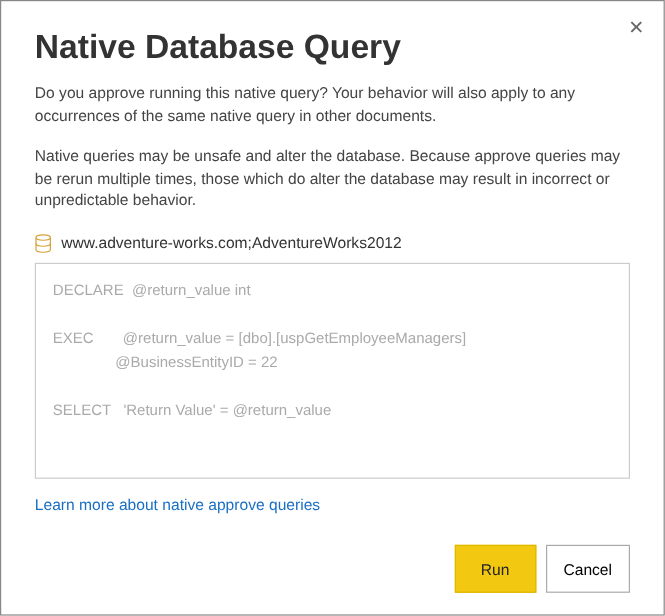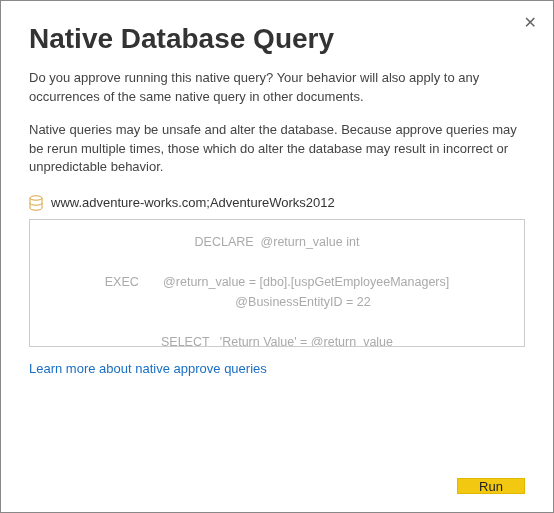--- a/index.html
+++ b/index.html
@@ -63,43 +63,42 @@
       color: #333;
     }
     .query-box {
       border: 1px solid #ccc;
       background: #fff;
       padding: 12px 14px;
       font-family: "Segoe UI", sans-serif;
       font-size: 12.5px;
       color: #aaa;
       line-height: 1.6;
-      height: 128px;
+      height: 180px;
       overflow: auto;
       white-space: pre;
-      text-align: center;
     }
     .learn-more {
       display: inline-block;
       margin-top: 14px;
       font-size: 13px;
       color: #1a6fc4;
       text-decoration: none;
       cursor: pointer;
     }
     .button-row {
       position: absolute;
       bottom: 18px;
       right: 28px;
       display: flex;
       gap: 8px;
     }
     .btn {
       min-width: 68px;
-      height: 16px;
+      height: 40px;
       padding: 0 14px;
       font-size: 13px;
       border: 1px solid #aaa;
       background: #fff;
       cursor: pointer;
       font-family: inherit;
     }
     .btn-primary {
       background: #f2c811;
       border-color: #e0b800;
@@ -136,13 +135,14 @@
 EXEC       @return_value = [dbo].[uspGetEmployeeManagers]
                @BusinessEntityID = 22
 
 SELECT   'Return Value' = @return_value</div>
 
   <a class="learn-more">Learn more about native approve queries</a>
 </div>
 
 <div class="button-row">
   <button class="btn btn-primary">Run</button>
+  <button class="btn">Cancel</button>
 </div>
 
 </body></html>

